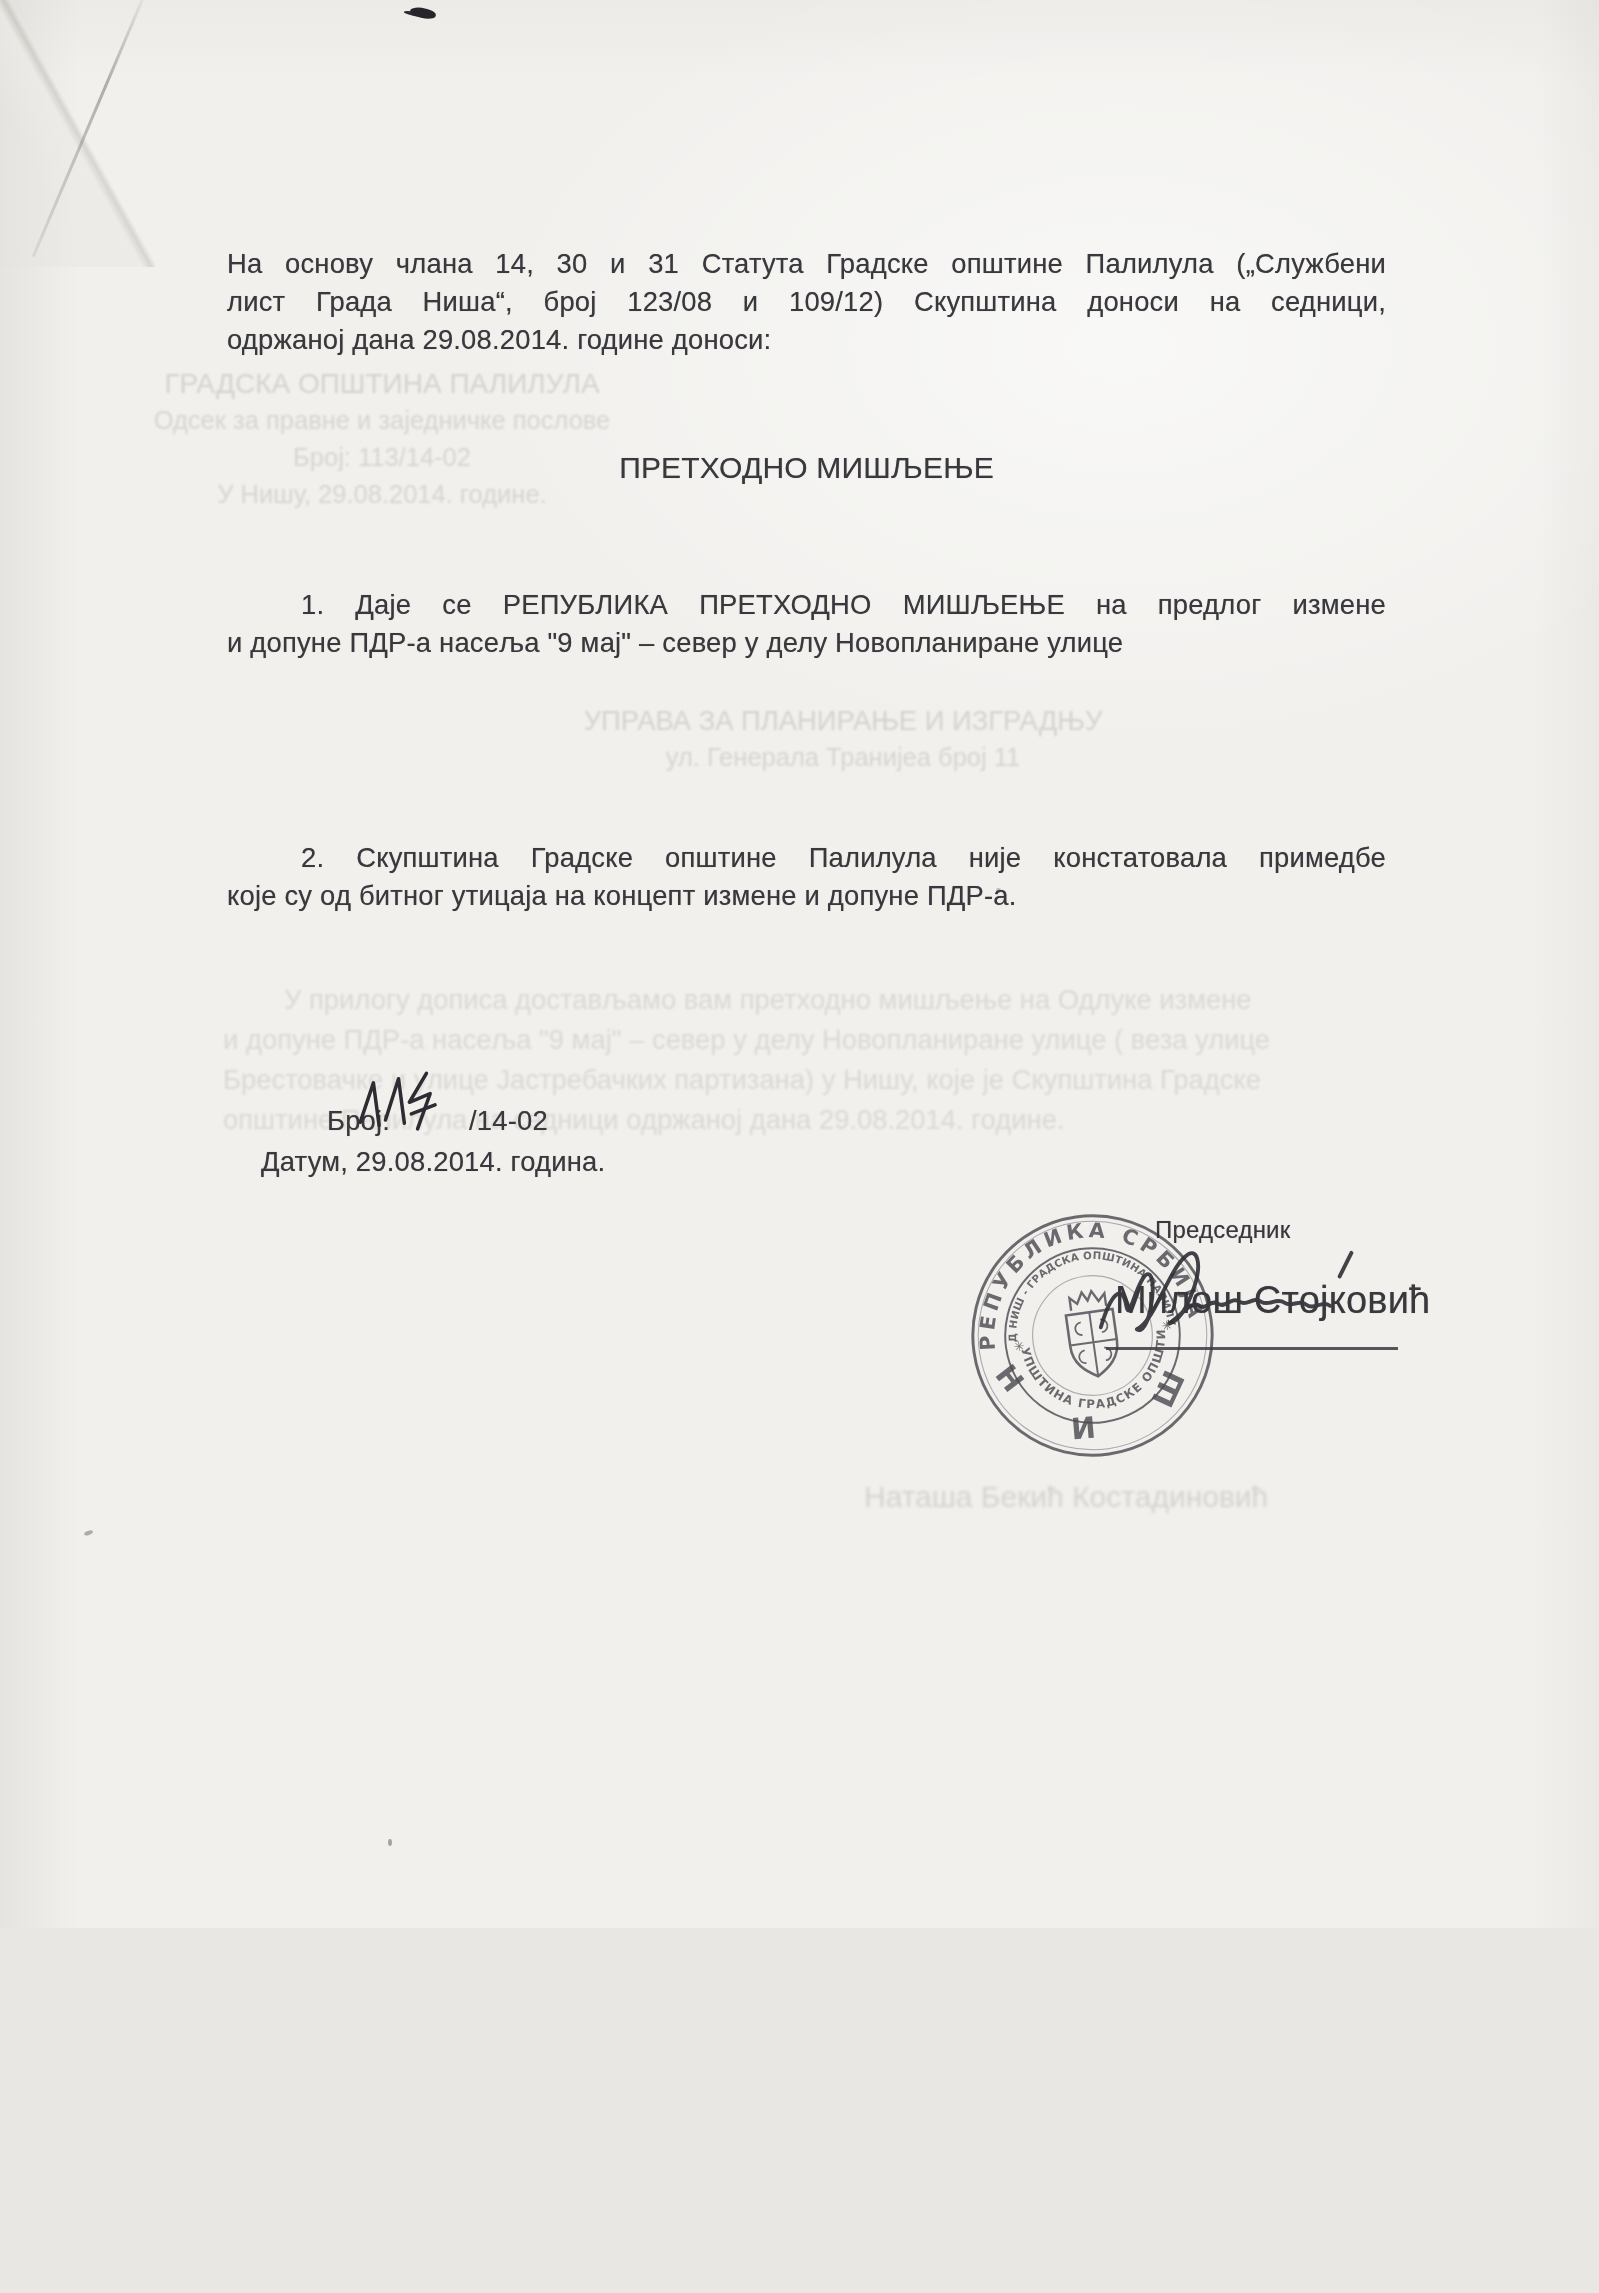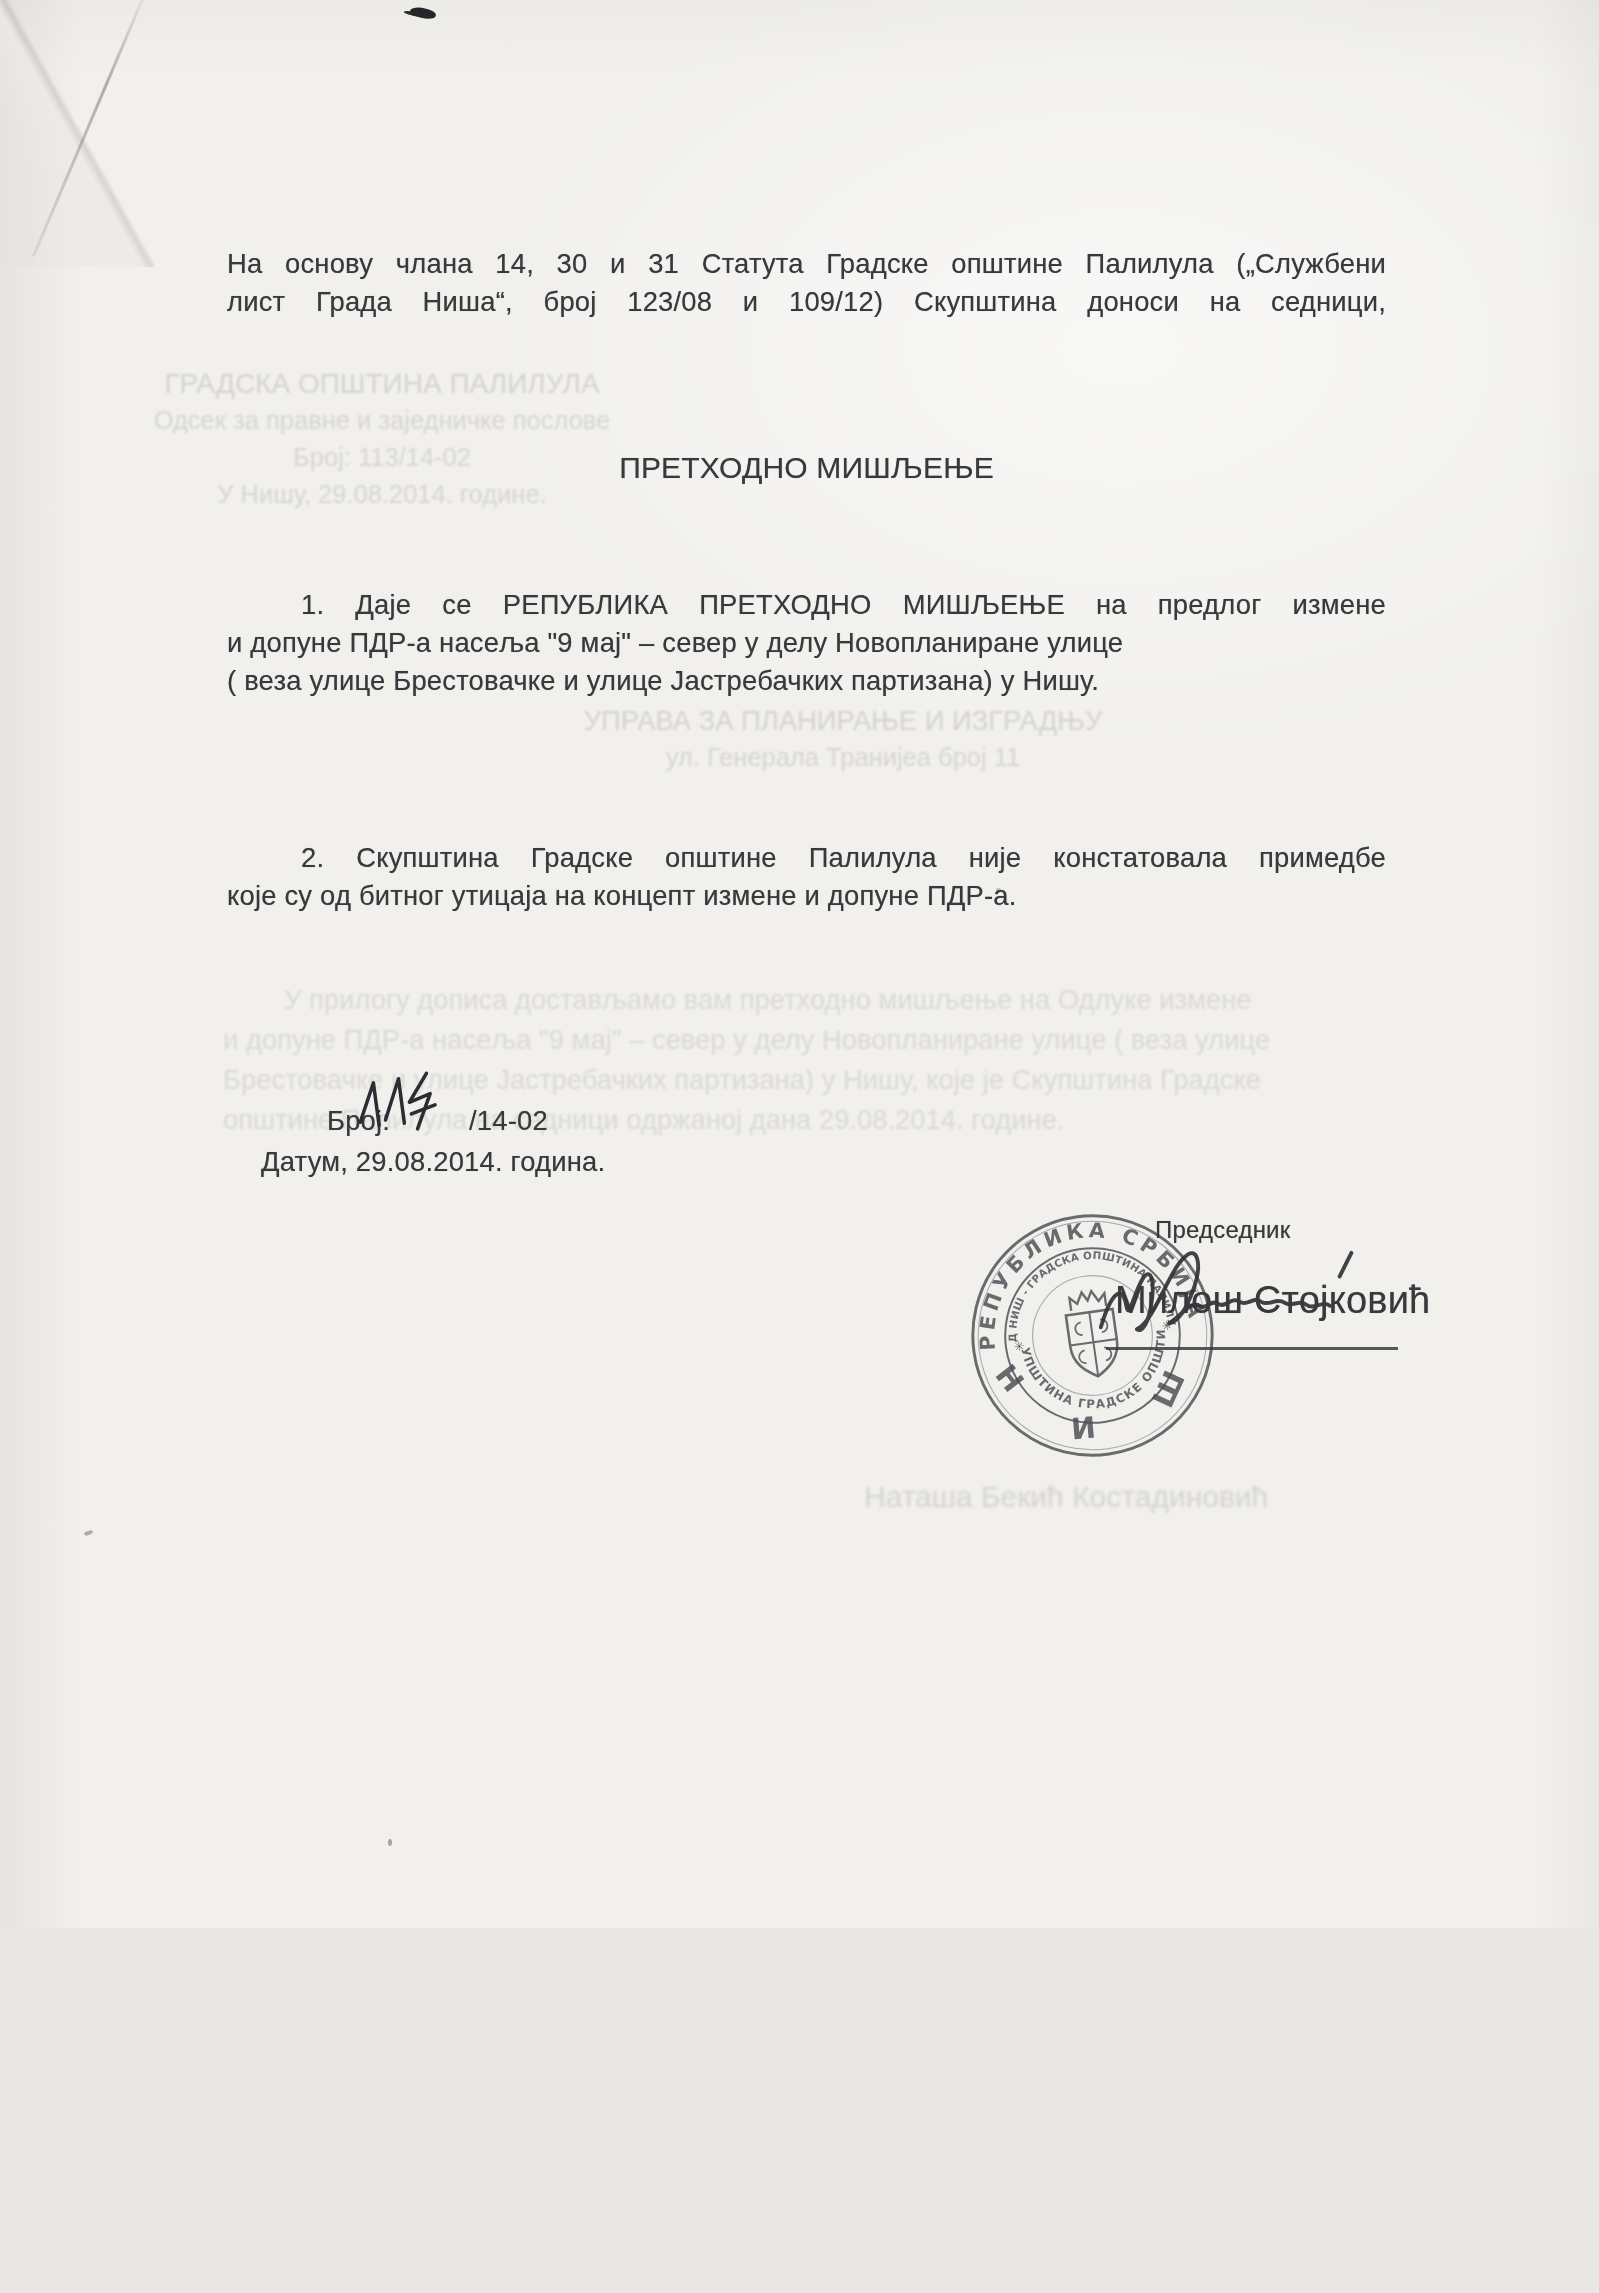--- a/index.html
+++ b/index.html
@@ -60,33 +60,33 @@
   <div class="ghost center" style="left:98px;top:365px;width:568px;">
     <div class="b ghost-strong" style="font-size:28px;">ГРАДСКА ОПШТИНА ПАЛИЛУЛА</div>
     <div>Одсек за правне и заједничке послове</div>
     <div>Број: 113/14-02</div>
     <div>У Нишу, 29.08.2014. године.</div>
   </div>
 
   <div class="txt" style="left:227px;top:245px;width:1159px;">
     <div class="just">На основу члана 14, 30 и 31 Статута Градске општине Палилула („Службени</div>
     <div class="just">лист Града Ниша“, број 123/08 и 109/12) Скупштина доноси на седници,</div>
+    <div>одржаној дана 29.08.2014. године доноси:</div>
   </div>
 
   <div class="txt b center" style="left:227px;top:449px;width:1159px;font-size:30px;">ПРЕТХОДНО МИШЉЕЊЕ</div>
 
   <div class="ghost center" style="left:549px;top:702px;width:588px;">
     <div class="b ghost-strong" style="font-size:27.4px;">УПРАВА ЗА ПЛАНИРАЊЕ И ИЗГРАДЊУ</div>
     <div>ул. Генерала Транијеа број 11</div>
   </div>
 
   <div class="txt" style="left:227px;top:586px;width:1159px;">
     <div class="just indent"><span>1. Даје се </span><span class="b">РЕПУБЛИКА ПРЕТХОДНО МИШЉЕЊЕ</span><span> на предлог измене</span></div>
     <div>и допуне ПДР-а насеља "9 мај" – север у делу Новопланиране улице</div>
-    <div>( веза улице Брестовачке и улице Јастребачких партизана) у Нишу.</div>
   </div>
 
   <div class="txt" style="left:227px;top:839px;width:1159px;">
     <div class="just indent">2. Скупштина Градске општине Палилула није констатовала примедбе</div>
     <div>које су од битног утицаја на концепт измене и допуне ПДР-а.</div>
   </div>
 
   <div class="ghost ghost-para" style="left:223px;top:980px;width:1210px;">
     <div style="padding-left:61px;">У прилогу дописа достављамо вам претходно мишљење на Одлуке измене</div>
     <div>и допуне ПДР-а насеља "9 мај" – север у делу Новопланиране улице ( веза улице</div>

